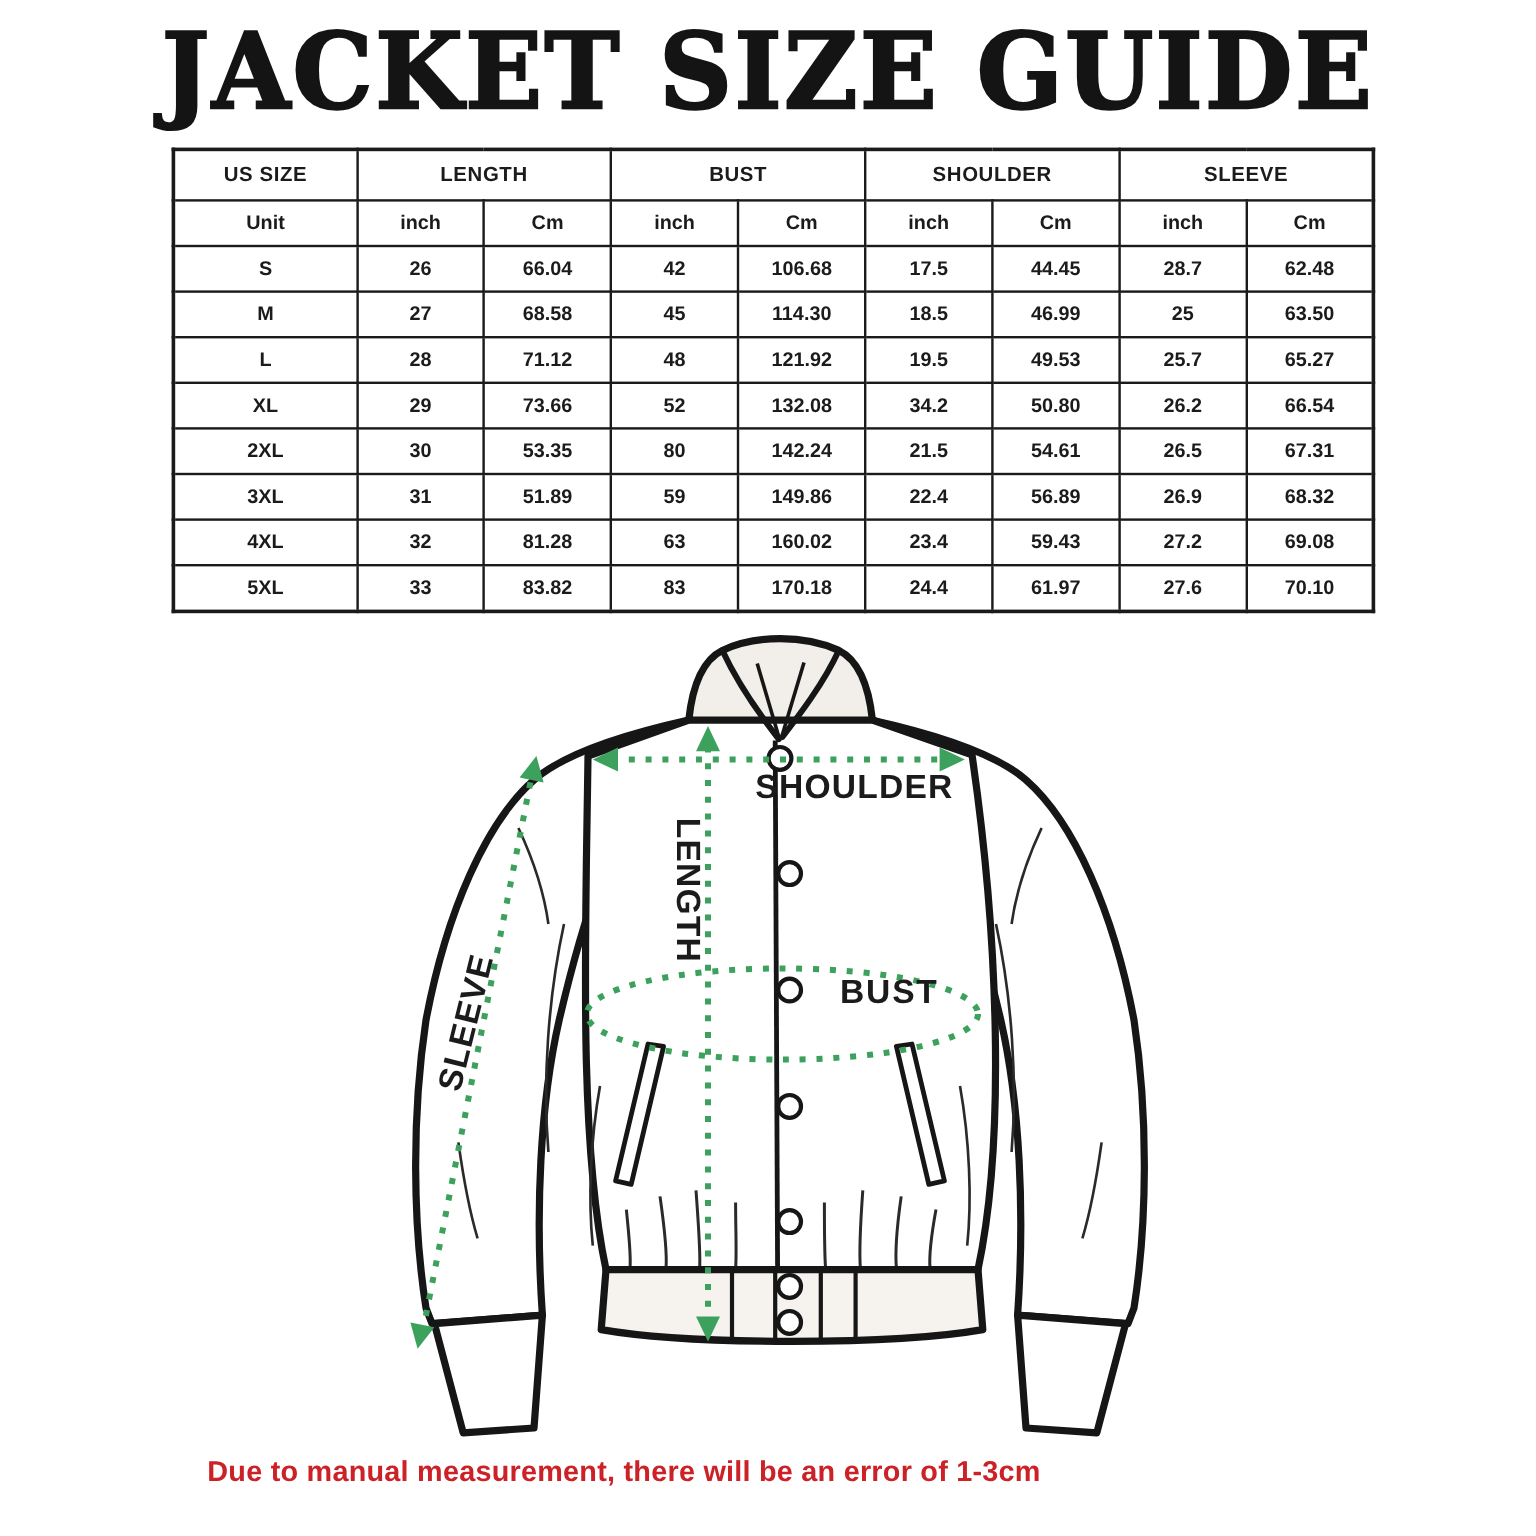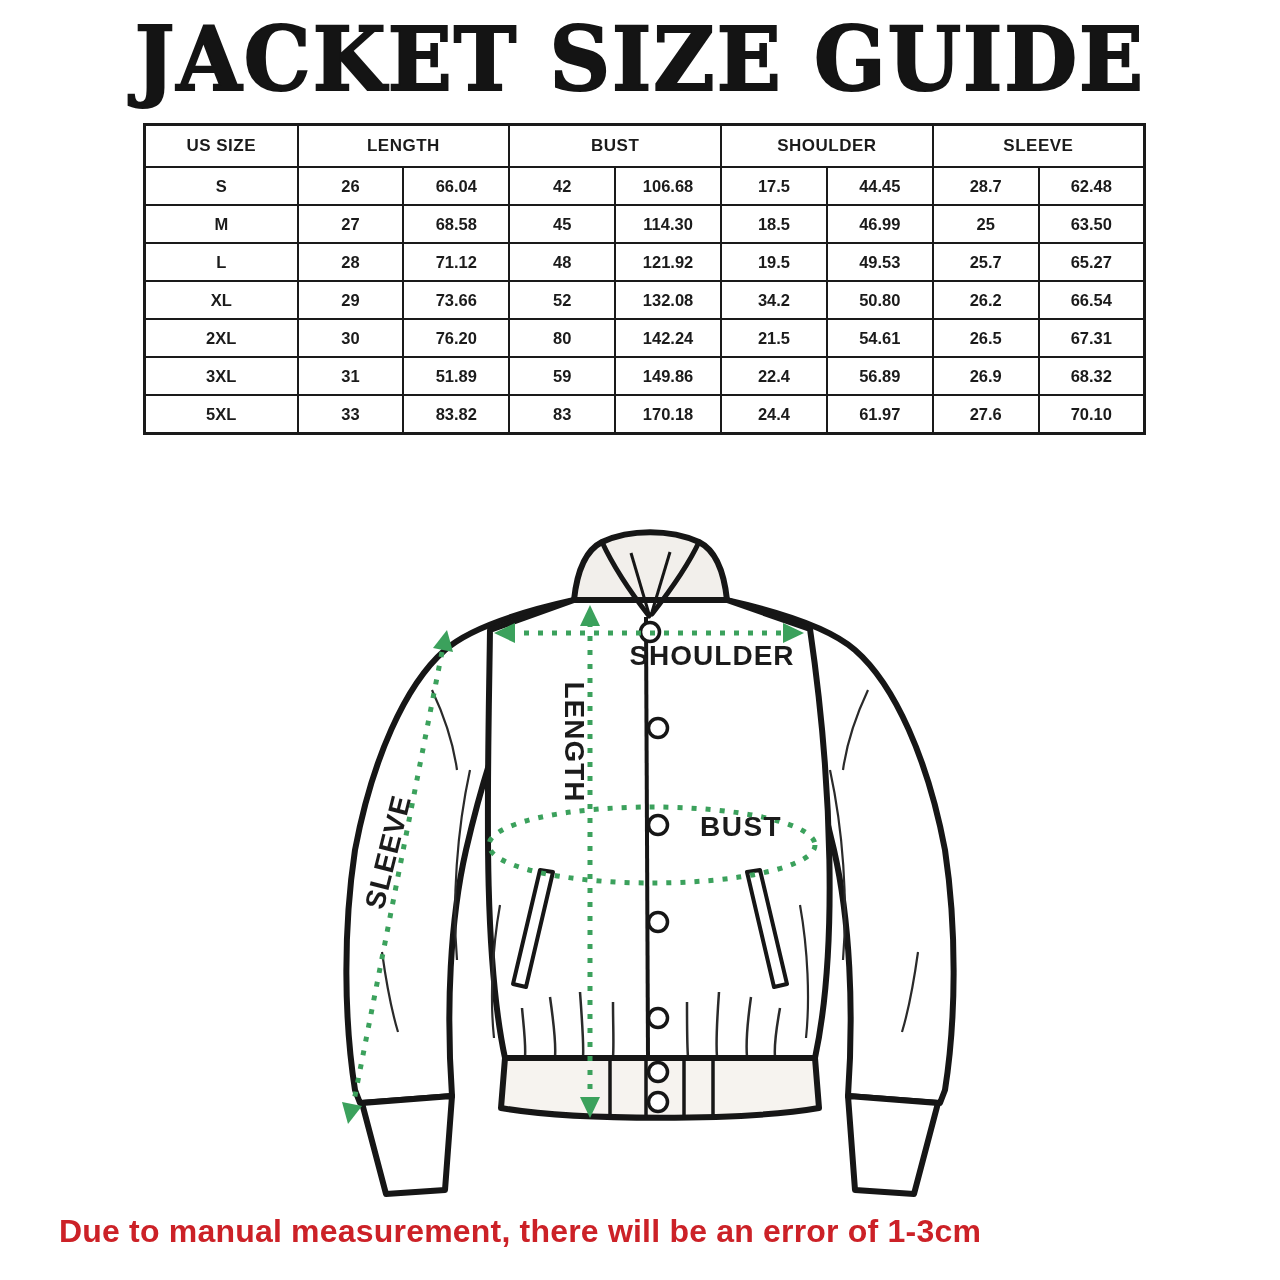--- a/index.html
+++ b/index.html
@@ -23,21 +23,21 @@
   table.size-table td{
     border:2px solid #1a1a1a;text-align:center;vertical-align:middle;
     padding:0;background:#ffffff;
   }
   tr.group-row td{height:40px;font-size:17px;letter-spacing:.5px;margin-left:44px;}
   tr.unit-row td, tr.data-row td{height:36px;font-size:16.5px;}
   td.shade{background:#ececec;}
   .diagram-wrap{position:absolute;left:330px;top:520px;width:660px;height:680px;}
   .disclaimer{
     position:absolute;top:1213px;left:0;width:1040px;text-align:center;
-    font-size:32px;font-weight:bold;color:#cc2127;letter-spacing:.2px;
+    font-size:24px;font-weight:bold;color:#cc2127;letter-spacing:.2px;
   }
 </style>
 </head>
 <body>
 
 <div class="page-title">JACKET SIZE GUIDE</div>
 
 <table class="size-table">
   <colgroup>
     <col style="width:153px">
@@ -50,20 +50,31 @@
       <col>
       <col>
   </colgroup>
   <tbody>
   <tr class="group-row">
     <td>US SIZE</td>
     <td colspan="2">LENGTH</td>
     <td colspan="2">BUST</td>
     <td colspan="2">SHOULDER</td>
     <td colspan="2">SLEEVE</td>
+  </tr>
+  <tr class="unit-row">
+    <td>Unit</td>
+    <td>inch</td>
+    <td>Cm</td>
+    <td class="shade">inch</td>
+    <td class="shade">Cm</td>
+    <td>inch</td>
+    <td>Cm</td>
+    <td class="shade">inch</td>
+    <td class="shade">Cm</td>
   </tr>
 
   <tr class="data-row">
     <td>S</td>
     <td>26</td>
     <td>66.04</td>
     <td class="shade">42</td>
     <td class="shade">106.68</td>
     <td>17.5</td>
     <td>44.45</td>
@@ -99,40 +110,51 @@
     <td class="shade">52</td>
     <td class="shade">132.08</td>
     <td>34.2</td>
     <td>50.80</td>
     <td class="shade">26.2</td>
     <td class="shade">66.54</td>
   </tr>
   <tr class="data-row">
     <td>2XL</td>
     <td>30</td>
-    <td>76.20</td>
+    <td>53.35</td>
     <td class="shade">80</td>
     <td class="shade">142.24</td>
     <td>21.5</td>
     <td>54.61</td>
     <td class="shade">26.5</td>
     <td class="shade">67.31</td>
   </tr>
   <tr class="data-row">
     <td>3XL</td>
     <td>31</td>
     <td>51.89</td>
     <td class="shade">59</td>
     <td class="shade">149.86</td>
     <td>22.4</td>
     <td>56.89</td>
     <td class="shade">26.9</td>
     <td class="shade">68.32</td>
   </tr>
   <tr class="data-row">
+    <td>4XL</td>
+    <td>32</td>
+    <td>81.28</td>
+    <td class="shade">63</td>
+    <td class="shade">160.02</td>
+    <td>23.4</td>
+    <td>59.43</td>
+    <td class="shade">27.2</td>
+    <td class="shade">69.08</td>
+  </tr>
+  <tr class="data-row">
     <td>5XL</td>
     <td>33</td>
     <td>83.82</td>
     <td class="shade">83</td>
     <td class="shade">170.18</td>
     <td>24.4</td>
     <td>61.97</td>
     <td class="shade">27.6</td>
     <td class="shade">70.10</td>
   </tr>

